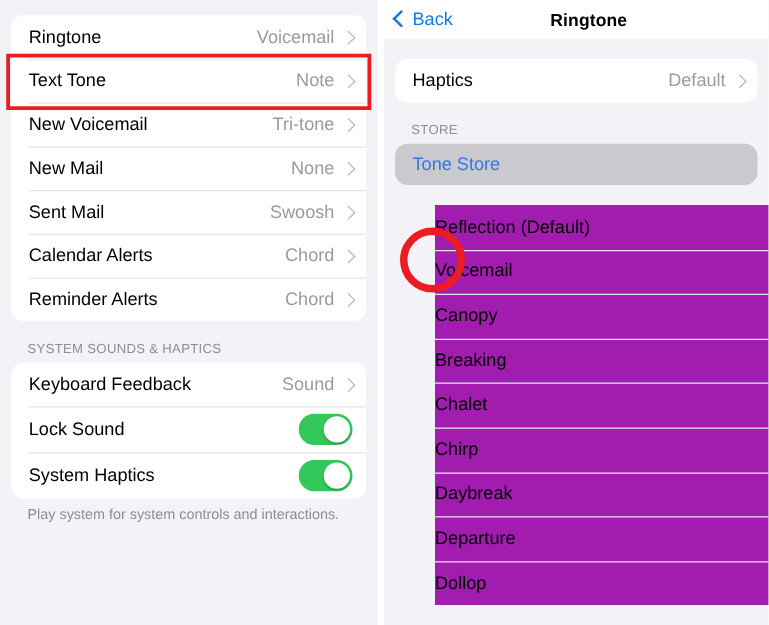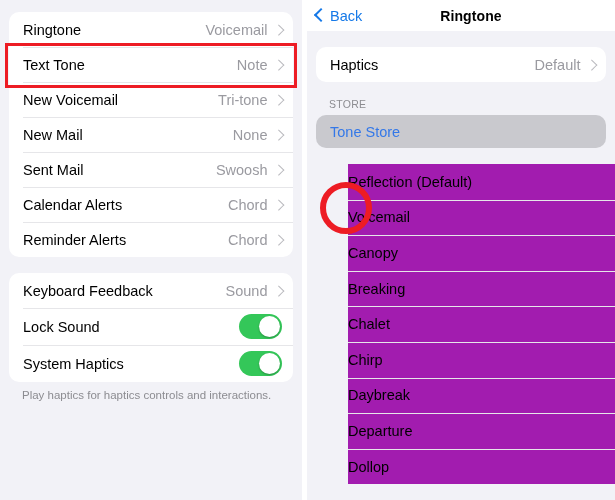--- a/index.html
+++ b/index.html
@@ -267,20 +267,21 @@
       <div class="row">
         <span class="row-label">Reminder Alerts</span>
         <span class="row-value">Chord</span>
         <span class="chev-right"></span>
       </div>
 
     </div>
 
     <div class="spacer16"></div>
 
+    <div class="sec-header">SYSTEM SOUNDS &amp; HAPTICS</div>
 
     <div class="card">
 
       <div class="row">
         <span class="row-label">Keyboard Feedback</span>
         <span class="row-value">Sound</span>
         <span class="chev-right"></span>
       </div>
 
       <div class="row" style="height:37px;">
@@ -292,21 +293,21 @@
 
       <div class="row" style="height:37px;">
         <span class="row-label">System Haptics</span>
         <span class="toggle">
           <span class="knob"></span>
         </span>
       </div>
 
     </div>
 
-    <div class="sec-footer">Play haptics for haptics controls and interactions.</div>
+    <div class="sec-footer">Play system for system controls and interactions.</div>
 
     <div class="spacer16"></div>
 
 
     <div class="anno-box" style="left:5px; top:43px; width:292px; height:45px;"></div>
 
   </div>
 
   <div class="panel-gap"></div>
 

